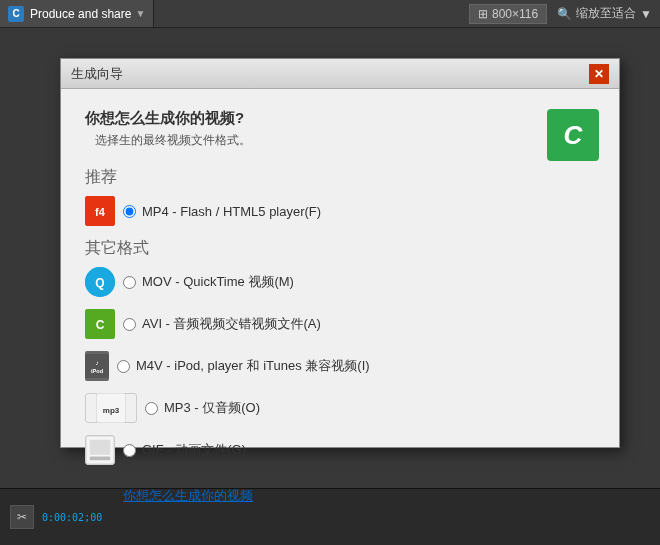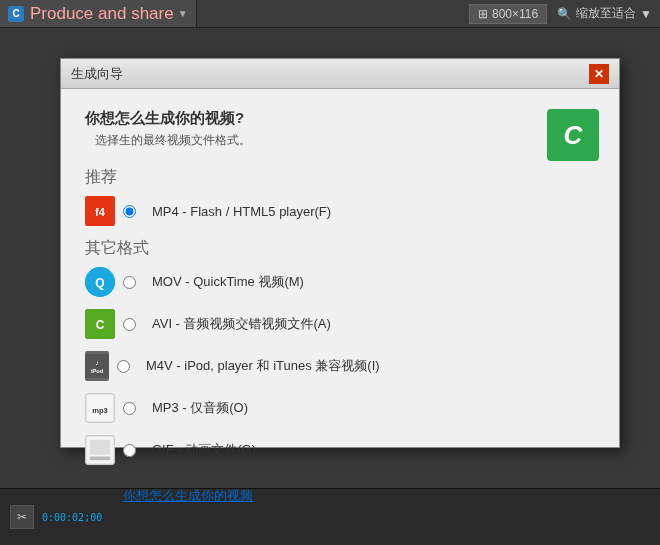--- a/index.html
+++ b/index.html
@@ -36,22 +36,22 @@
       border-radius: 2px;
       margin-right: 6px;
       display: flex;
       align-items: center;
       justify-content: center;
       color: white;
       font-size: 10px;
       font-weight: bold;
     }
     .top-bar-title {
-      color: #fca5a5;
-      font-size: 17px;
+      color: #ffffff;
+      font-size: 12px;
     }
     .dropdown-arrow {
       color: #aaa;
       font-size: 10px;
       margin-left: 4px;
     }
     .top-bar-right {
       margin-left: auto;
       display: flex;
       align-items: center;
@@ -214,21 +214,21 @@
     .format-icon.m4v {
       background: #666;
       color: white;
       font-size: 8px;
       font-weight: bold;
       border-radius: 2px;
       width: 24px;
       height: 30px;
     }
     .format-icon.mp3 {
-      width: 30px;
+      width: 52px;
       height: 30px;
       background: #f0f0f0;
       border: 1px solid #ccc;
       border-radius: 3px;
       font-size: 9px;
       font-weight: bold;
       color: #333;
     }
     .format-icon.gif {
       width: 30px;
@@ -237,21 +237,21 @@
       border: 1px solid #ccc;
       border-radius: 3px;
       font-size: 9px;
       font-weight: bold;
       color: #333;
     }
 
     .radio-label {
       display: flex;
       align-items: center;
-      gap: 16px;
+      gap: 6px;
       cursor: pointer;
       color: #333;
       font-size: 13px;
     }
     .radio-label input[type="radio"] {
       cursor: pointer;
     }
 
     
     .help-link {

